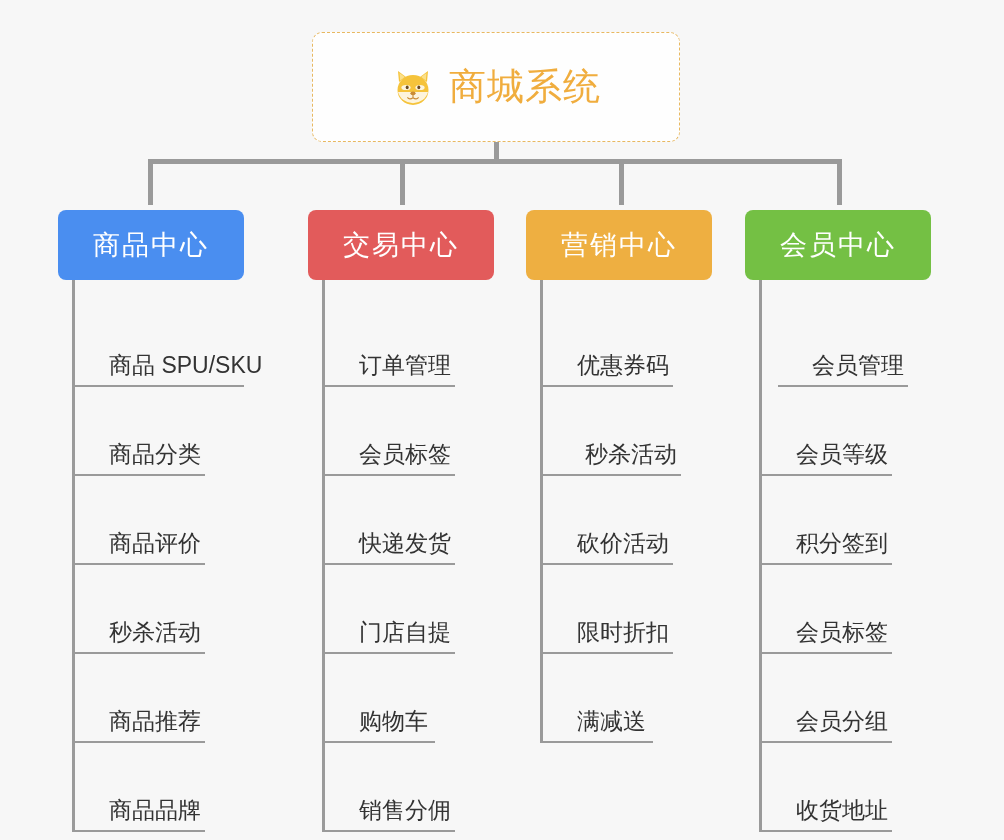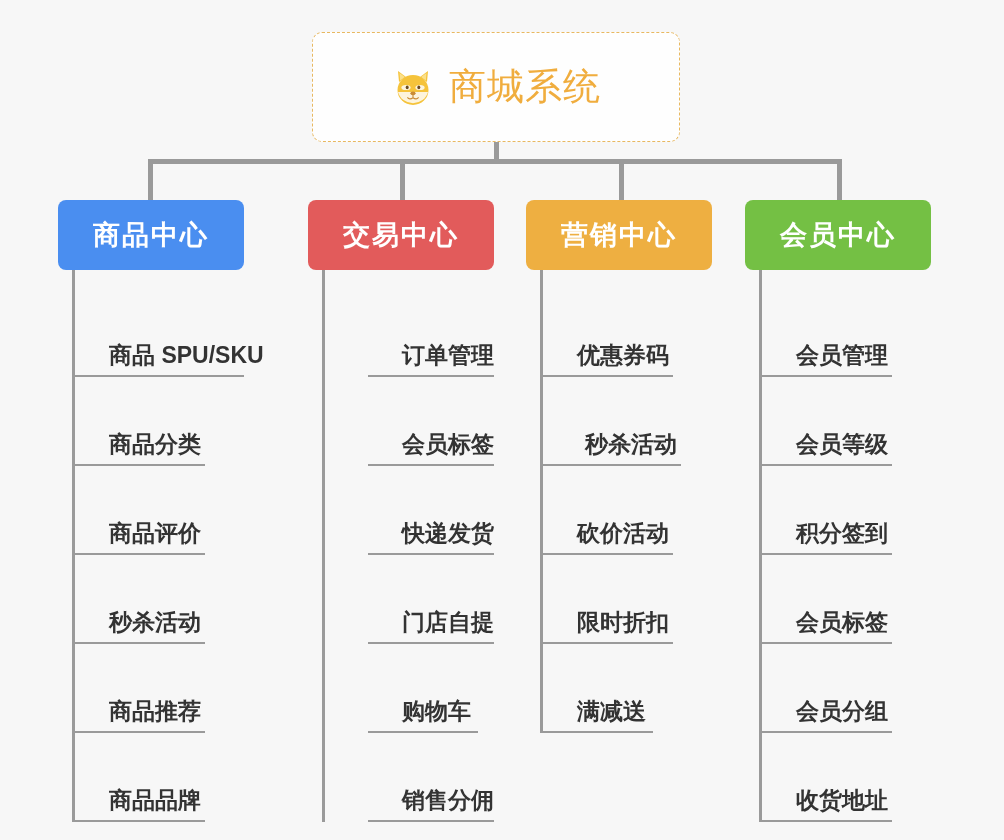--- a/index.html
+++ b/index.html
@@ -31,21 +31,21 @@
     white-space: nowrap;
   }
 
   
   .conn { position: absolute; background: #9a9a9a; }
   #conn-root-drop { left: 494px; top: 142px; width: 5px; height: 20px; }
   #conn-bus      { left: 148px; top: 159px; width: 694px; height: 5px; }
   .conn-drop     { top: 159px; width: 5px; height: 46px; }
 
   
-  .column { position: absolute; top: 200px; width: 200px; font-weight: bold; }
+  .column { position: absolute; top: 210px; width: 200px; }
 
   .col-header {
     height: 70px;
     border-radius: 8px;
     display: flex; align-items: center; justify-content: center;
     color: #ffffff;
     font-size: 27px;
     letter-spacing: 2px;
     white-space: nowrap;
   }
@@ -132,21 +132,21 @@
       <div class="leaf">
           <span class="leaf-label" style="border-bottom-color: rgb(154, 154, 154);">商品品牌</span>
         </div>
     </div>
   </div>
 
   <div class="column" style="left:308px; width:186px;">
     <div class="col-header" style="background: rgb(226, 91, 91);">
       <span>交易中心</span>
     </div>
-    <div class="col-body" style="border-left-color: rgb(154, 154, 154); padding-left: 43px;">
+    <div class="col-body" style="border-left-color: rgb(154, 154, 154);">
       <div class="leaf">
           <span class="leaf-label" style="border-bottom-color: rgb(154, 154, 154);">订单管理</span>
         </div>
       <div class="leaf">
           <span class="leaf-label" style="border-bottom-color: rgb(154, 154, 154);">会员标签</span>
         </div>
       <div class="leaf">
           <span class="leaf-label" style="border-bottom-color: rgb(154, 154, 154);">快递发货</span>
         </div>
       <div class="leaf">
@@ -183,21 +183,21 @@
         </div>
     </div>
   </div>
 
   <div class="column" style="left:745px; width:186px;">
     <div class="col-header" style="background: rgb(116, 192, 68);">
       <span>会员中心</span>
     </div>
     <div class="col-body" style="border-left-color: rgb(154, 154, 154);">
       <div class="leaf">
-          <span class="leaf-label" style="border-bottom-color: rgb(154, 154, 154);">会员管理</span>
+          <span class="leaf-label" style="border-bottom-color: rgb(154, 154, 154); margin-left: 16px;">会员管理</span>
         </div>
       <div class="leaf">
           <span class="leaf-label" style="border-bottom-color: rgb(154, 154, 154);">会员等级</span>
         </div>
       <div class="leaf">
           <span class="leaf-label" style="border-bottom-color: rgb(154, 154, 154);">积分签到</span>
         </div>
       <div class="leaf">
           <span class="leaf-label" style="border-bottom-color: rgb(154, 154, 154);">会员标签</span>
         </div>

